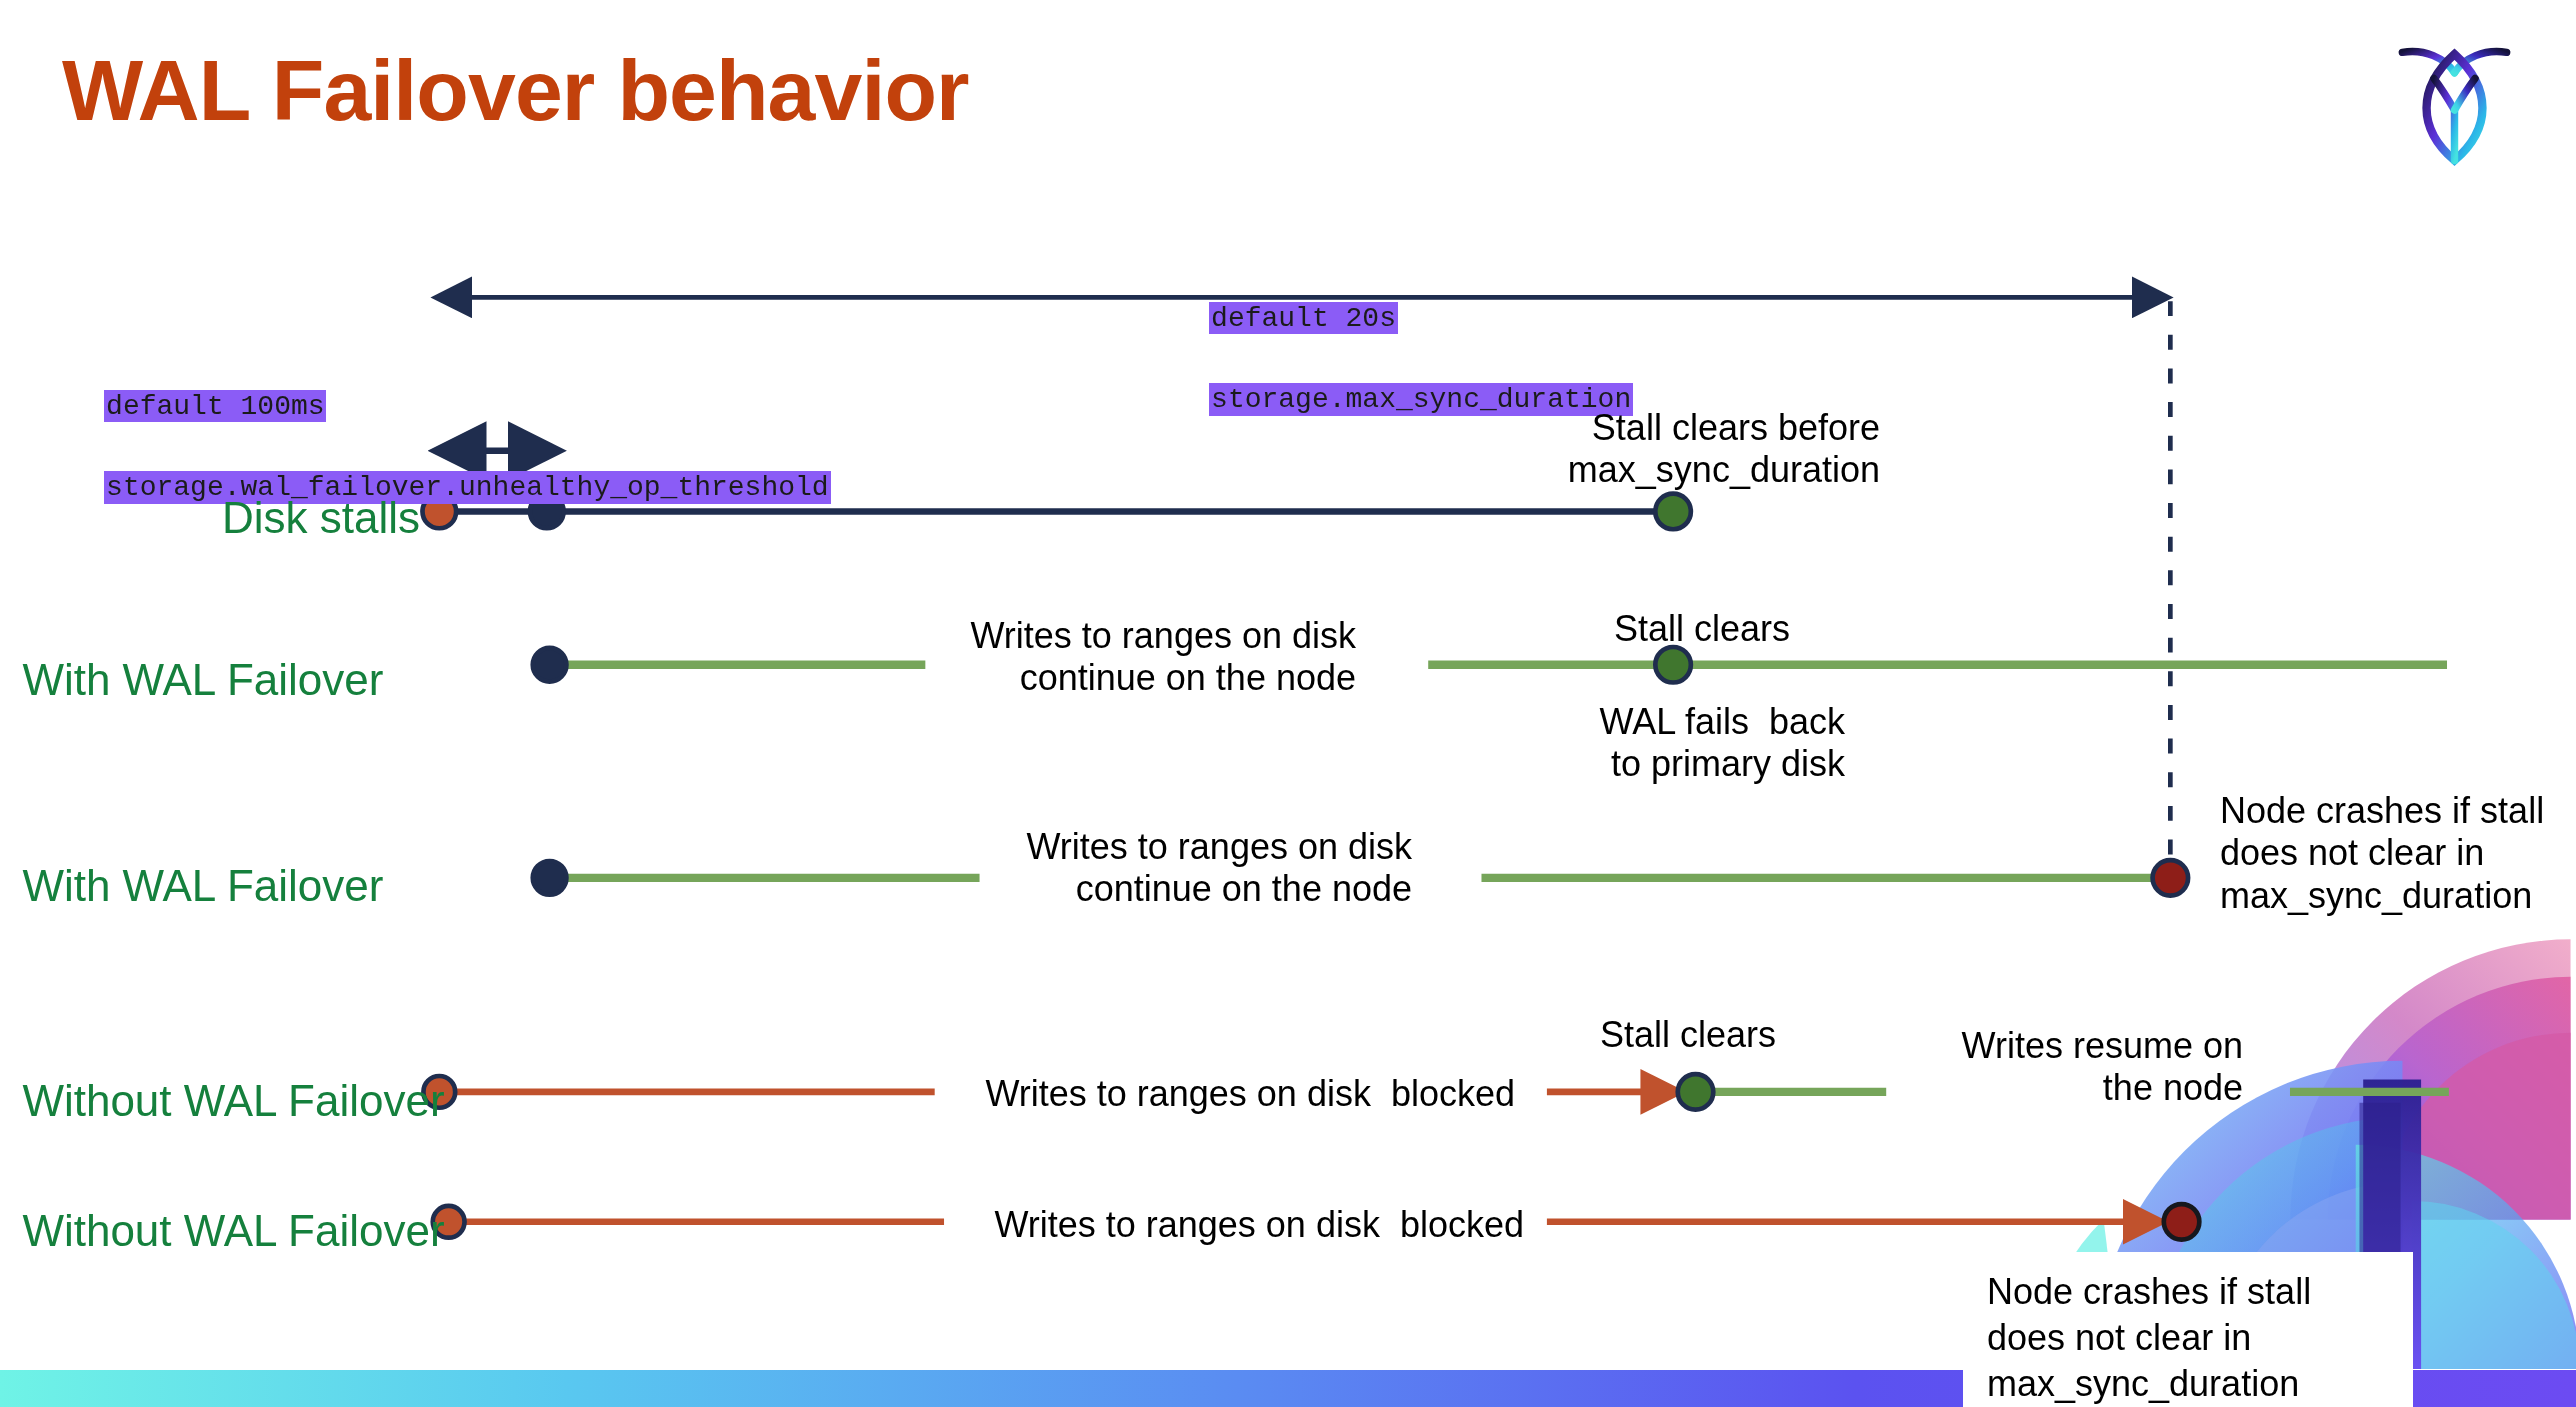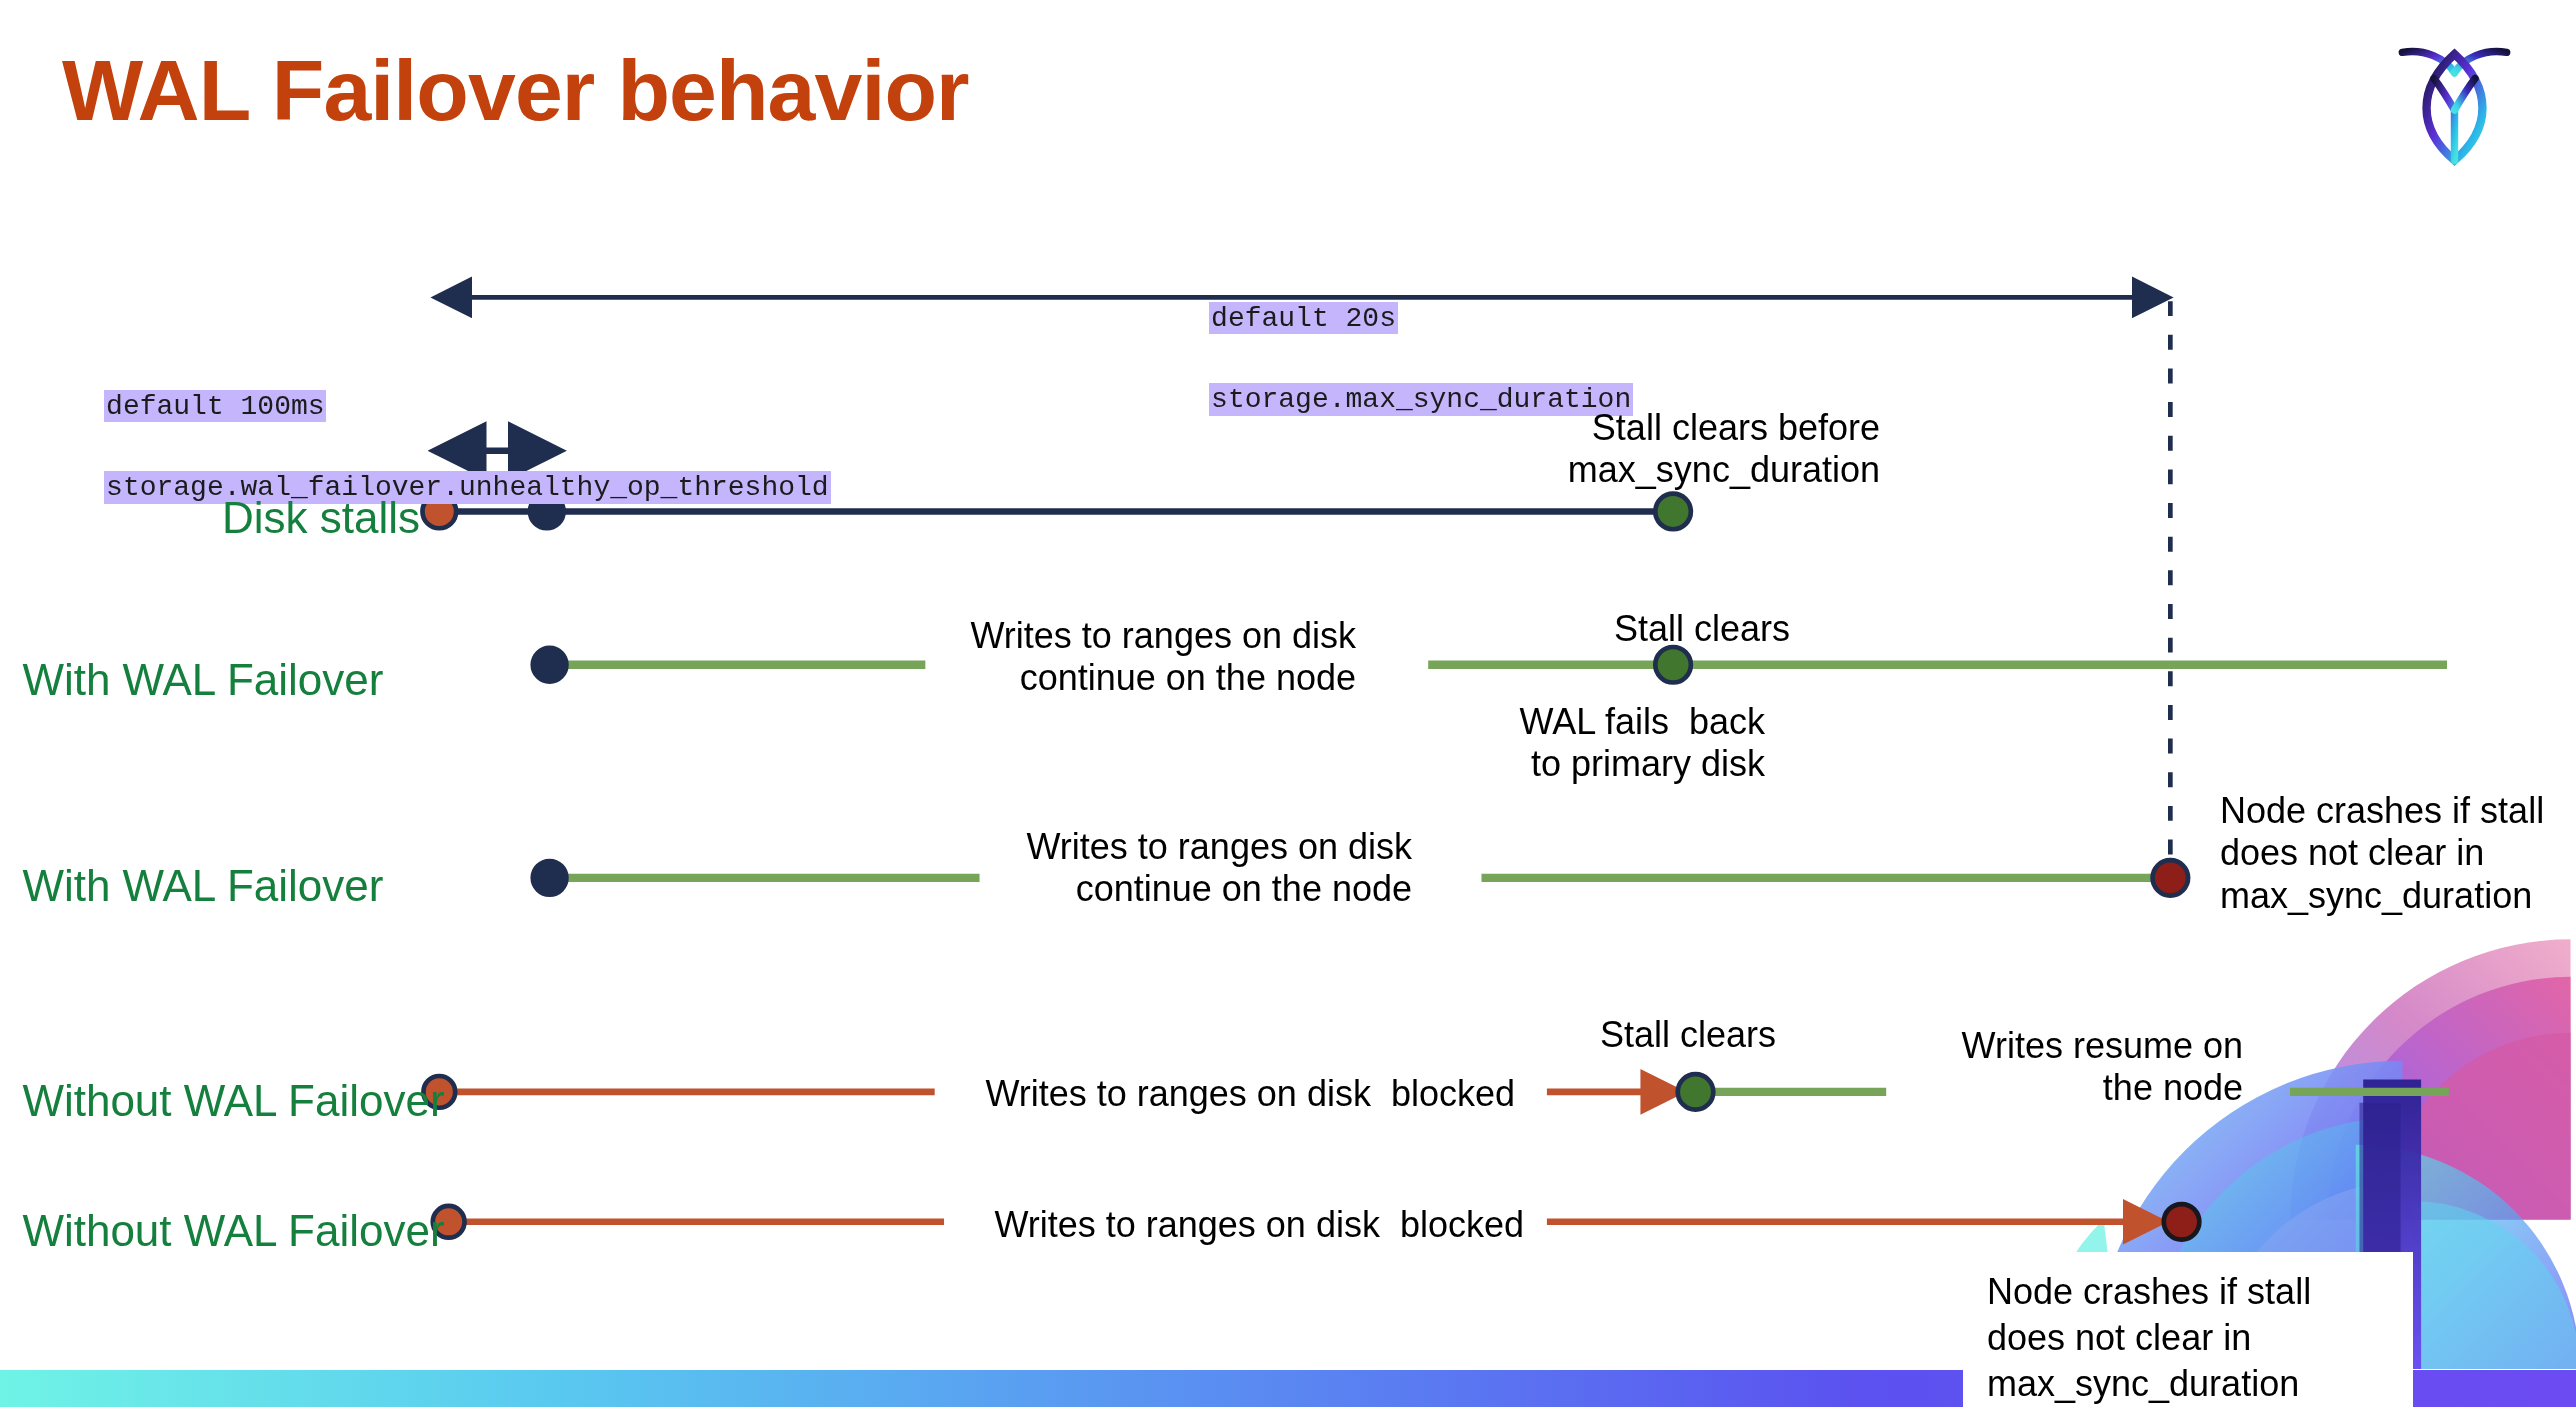--- a/index.html
+++ b/index.html
@@ -40,21 +40,21 @@
   .lbl{position:absolute;color:#000;font-size:36px;line-height:1.18;white-space:pre;}
   .lbl.c{text-align:right;}
   .rowlabel{position:absolute;color:#15803d;font-size:44px;white-space:nowrap;}
 
   .code{
     position:absolute;
     font-family:"Liberation Mono", monospace;
     font-size:28px;color:#1b1b1b;line-height:1.45;
     white-space:pre;
   }
-  .code span{background:#c4b5fd;padding:0.9px 1.9px;}
+  .code span{background:#8b5cf6;padding:0.9px 1.9px;}
 
   
   .callout{
     position:absolute;background:#ffffff;
     font-size:36px;line-height:1.28;color:#000;
     padding:17px 24px 20.6px 24px;
     white-space:pre;
   }
 </style>
 </head>
@@ -230,21 +230,21 @@
 
   <div class="lbl c" style="left:1525px;top:407px;width:355px;">Stall clears before
 max_sync_duration</div>
 
   <div class="lbl c" style="left:935px;top:615px;width:421px;">Writes to ranges on disk
 continue on the node</div>
 
   <div class="lbl c" style="left:1556px;top:608px;width:234px;">Stall clears</div>
 
 
-  <div class="lbl c" style="left:1494px;top:701px;width:271px;">WAL fails  back
+  <div class="lbl c" style="left:1574px;top:701px;width:271px;">WAL fails  back
 to primary disk</div>
 
   <div class="lbl c" style="left:991px;top:826px;width:421px;">Writes to ranges on disk
 continue on the node</div>
 
   <div class="lbl" style="left:2220px;top:790px;width:355px;">Node crashes if stall
 does not clear in
 max_sync_duration</div>
 
   <div class="lbl c" style="left:935px;top:1073px;width:580px;">Writes to ranges on disk  blocked</div>

